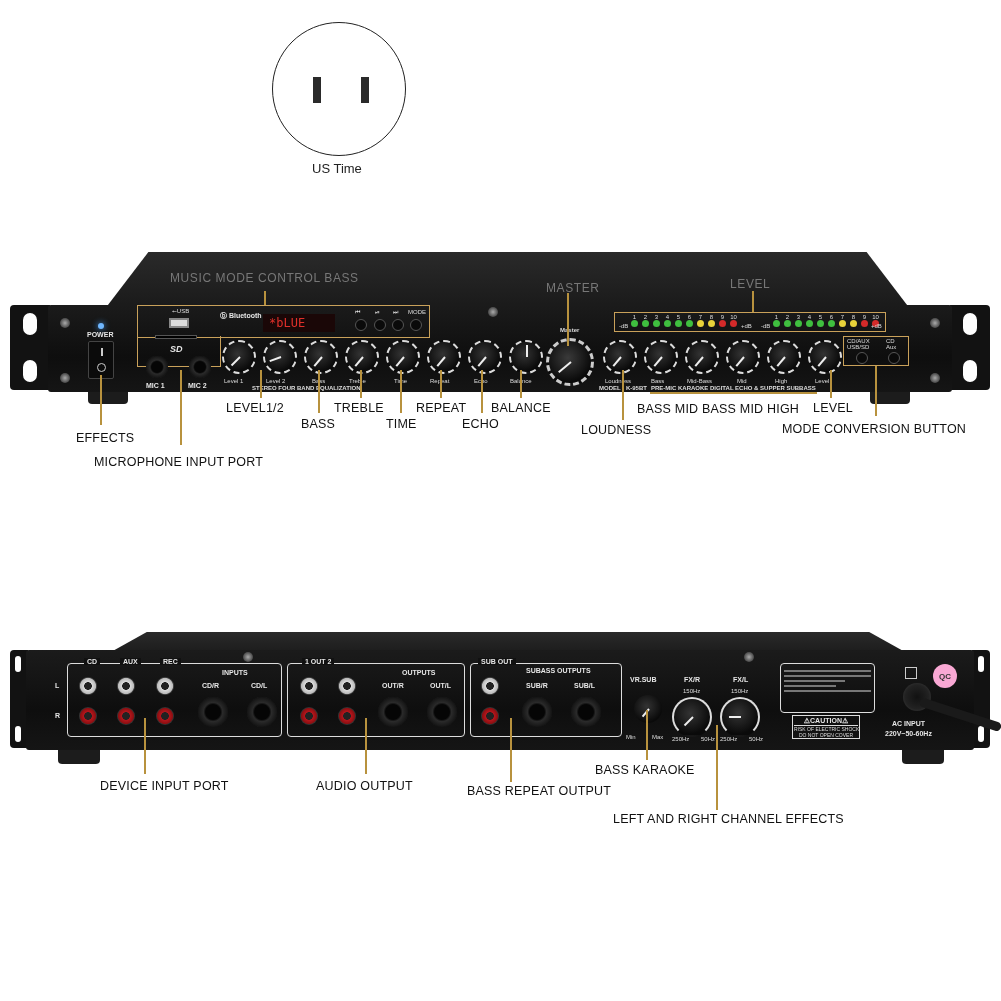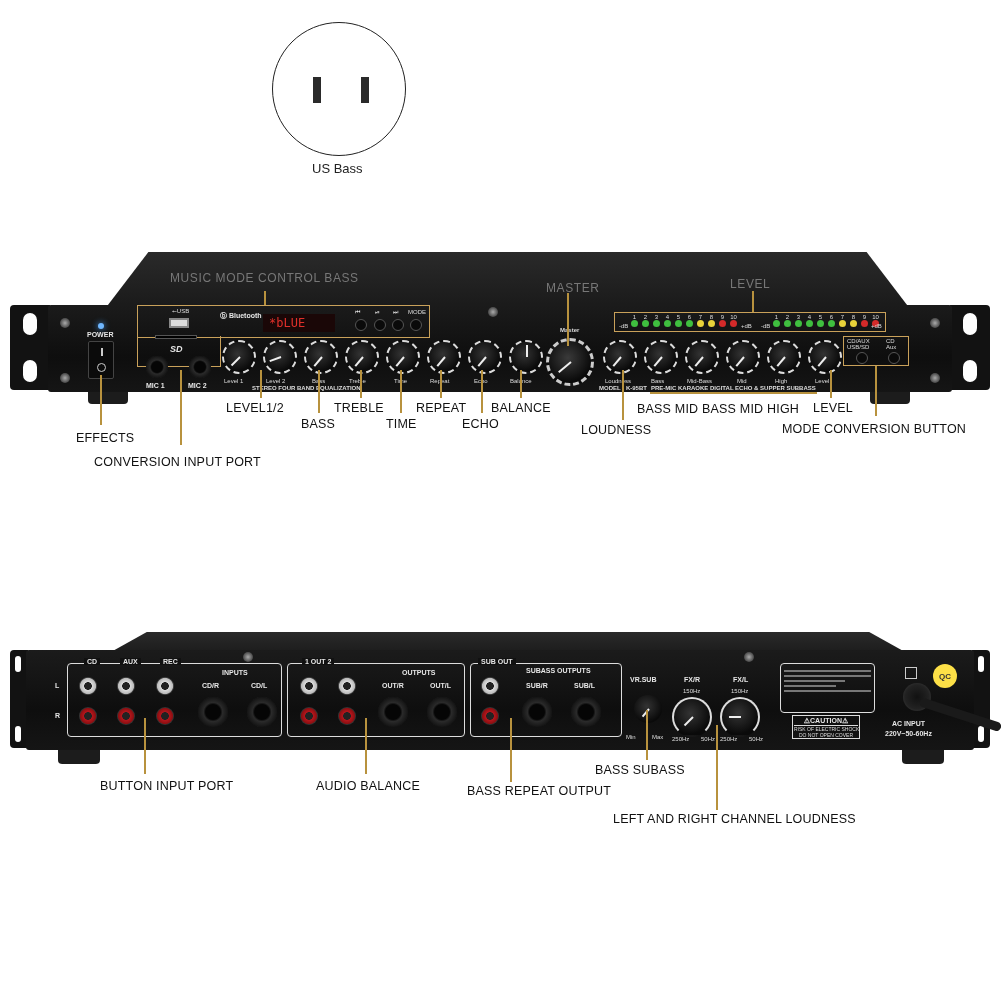--- a/index.html
+++ b/index.html
@@ -38,21 +38,21 @@
   .rca.white { background: radial-gradient(#222 28%, #ddd 32%, #bbb 60%, #444 66%); }
   .rca.red { background: radial-gradient(#222 28%, #b5161c 32%, #8b0f12 60%, #333 66%); }
   .jack { width: 30px; height: 30px; border-radius: 50%; background: radial-gradient(#050505 35%, #2a2a2a 45%, #151515 70%, #333 74%); }
 </style>
 </head>
 <body>
 
 <div class="abs plug-circle"></div>
 <div class="abs plug-prong" style="left:313px;top:77px;"></div>
 <div class="abs plug-prong" style="left:361px;top:77px;"></div>
-<div class="abs plug-caption">US Bass</div>
+<div class="abs plug-caption">US Time</div>
 
 <div class="abs lid" style="left:80px;top:252px;width:855px;height:56px;"></div>
 <div class="abs lid-label" style="left:170px;top:271px;">MUSIC MODE CONTROL BASS</div>
 <div class="abs lid-label" style="left:546px;top:281px;">MASTER</div>
 <div class="abs lid-label" style="left:730px;top:277px;">LEVEL</div>
 
 <div class="abs ear" style="left:10px;top:305px;width:40px;height:85px;border-radius:4px 0 0 4px;">
   <div class="abs ear-slot" style="left:13px;top:8px;"></div>
   <div class="abs ear-slot" style="left:13px;top:55px;"></div>
 </div>
@@ -280,21 +280,21 @@
 <div class="abs callout-line" style="left:360px;top:370px;height:28px;"></div>
 <div class="abs callout-line" style="left:400px;top:370px;height:43px;"></div>
 <div class="abs callout-line" style="left:440px;top:370px;height:28px;"></div>
 <div class="abs callout-line" style="left:481px;top:370px;height:43px;"></div>
 <div class="abs callout-line" style="left:520px;top:370px;height:28px;"></div>
 <div class="abs callout-line" style="left:622px;top:370px;height:50px;"></div>
 <div class="abs callout-line" style="left:830px;top:370px;height:28px;"></div>
 <div class="abs callout-line" style="left:875px;top:366px;height:50px;"></div>
 
 <div class="abs callout-label" style="left:76px;top:431px;">EFFECTS</div>
-<div class="abs callout-label" style="left:94px;top:455px;">CONVERSION INPUT PORT</div>
+<div class="abs callout-label" style="left:94px;top:455px;">MICROPHONE INPUT PORT</div>
 <div class="abs callout-label" style="left:226px;top:401px;">LEVEL1/2</div>
 <div class="abs callout-label" style="left:301px;top:417px;">BASS</div>
 <div class="abs callout-label" style="left:334px;top:401px;">TREBLE</div>
 <div class="abs callout-label" style="left:386px;top:417px;">TIME</div>
 <div class="abs callout-label" style="left:416px;top:401px;">REPEAT</div>
 <div class="abs callout-label" style="left:462px;top:417px;">ECHO</div>
 <div class="abs callout-label" style="left:491px;top:401px;">BALANCE</div>
 <div class="abs callout-label" style="left:581px;top:423px;">LOUDNESS</div>
 <div class="abs callout-label" style="left:637px;top:402px;">BASS MID BASS MID HIGH</div>
 <div class="abs callout-label" style="left:813px;top:401px;">LEVEL</div>
@@ -386,29 +386,29 @@
   <div style="height:2px;background:#777;margin:3px 0;width:60%;"></div>
   <div style="height:2px;background:#777;margin:3px 0;"></div>
 </div>
 <div class="abs" style="left:792px;top:715px;width:68px;height:24px;border:1.5px solid #ddd;padding:1px;text-align:center;">
   <div class="small-w" style="font-size:7px;border-bottom:1px solid #ddd;">⚠<span>CAUTION</span>⚠</div>
   <div class="tiny" style="font-size:5px;">RISK OF ELECTRIC SHOCK</div>
   <div class="tiny" style="font-size:5px;">DO NOT OPEN COVER</div>
 </div>
 
 <div class="abs" style="left:905px;top:667px;width:12px;height:12px;border:1.5px solid #ccc;"></div>
-<div class="abs" style="left:933px;top:664px;width:24px;height:24px;border-radius:50%;background:#fde047;color:#333;font-size:8px;font-weight:bold;display:flex;align-items:center;justify-content:center;">QC</div>
+<div class="abs" style="left:933px;top:664px;width:24px;height:24px;border-radius:50%;background:#f9a8d4;color:#333;font-size:8px;font-weight:bold;display:flex;align-items:center;justify-content:center;">QC</div>
 <div class="abs" style="left:903px;top:683px;width:28px;height:28px;border-radius:50%;background:radial-gradient(#111,#222 60%,#444);"></div>
 <div class="abs" style="left:920px;top:697px;width:85px;height:9px;background:#1a1a1a;border-radius:5px;transform:rotate(18deg);transform-origin:left center;"></div>
 <div class="abs small-w" style="left:892px;top:720px;">AC INPUT</div>
 <div class="abs small-w" style="left:885px;top:730px;">220V~50-60Hz</div>
 
 <div class="abs callout-line" style="left:144px;top:718px;height:56px;"></div>
 <div class="abs callout-line" style="left:365px;top:718px;height:56px;"></div>
 <div class="abs callout-line" style="left:510px;top:718px;height:64px;"></div>
 <div class="abs callout-line" style="left:646px;top:710px;height:50px;"></div>
 <div class="abs callout-line" style="left:716px;top:725px;height:85px;"></div>
 
-<div class="abs callout-label" style="left:100px;top:779px;">BUTTON INPUT PORT</div>
-<div class="abs callout-label" style="left:316px;top:779px;">AUDIO BALANCE</div>
+<div class="abs callout-label" style="left:100px;top:779px;">DEVICE INPUT PORT</div>
+<div class="abs callout-label" style="left:316px;top:779px;">AUDIO OUTPUT</div>
 <div class="abs callout-label" style="left:467px;top:784px;">BASS REPEAT OUTPUT</div>
-<div class="abs callout-label" style="left:595px;top:763px;">BASS SUBASS</div>
-<div class="abs callout-label" style="left:613px;top:812px;">LEFT AND RIGHT CHANNEL LOUDNESS</div>
+<div class="abs callout-label" style="left:595px;top:763px;">BASS KARAOKE</div>
+<div class="abs callout-label" style="left:613px;top:812px;">LEFT AND RIGHT CHANNEL EFFECTS</div>
 
 </body></html>

